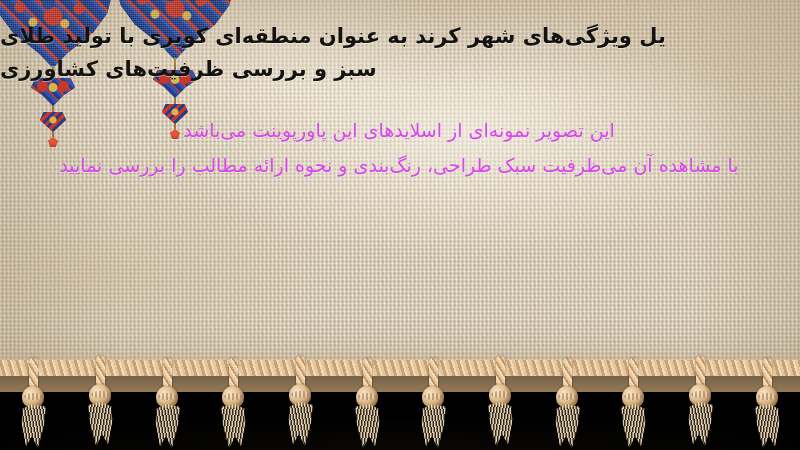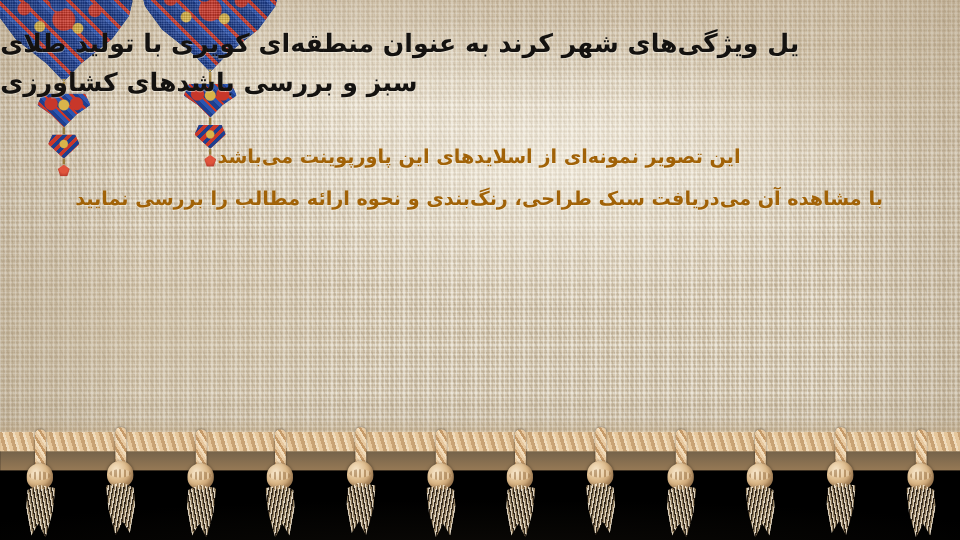--- a/index.html
+++ b/index.html
@@ -198,24 +198,24 @@
   }
   .title-line.l1{margin-right:-18px;}
   .title-line.l2{}
 
   .body-block{
     position:absolute;right:8px;top:113px;width:786px;
     text-align:center;
   }
   .body-line{
     display:block;
-    font-size:16px;
-    font-weight:700;
+    font-size:19px;
+    font-weight:400;
     line-height:35px;
-    color:#a16207;
+    color:#d946ef;
     white-space:nowrap;
     letter-spacing:-.2px;
     text-shadow:0 1px 0 rgba(255,250,238,.40);
   }
   .body-line.b1{margin-top:0;}
   .body-line.b2{}
   .body-line.b3{}
 </style>
 </head>
 <body>
@@ -242,26 +242,26 @@
     <div class="stem2"></div>
     <div class="drop2"></div>
     <div class="stem3"></div>
     <div class="drop3"></div>
   </div>
 
   <div class="text-layer">
 
     <div class="title-block">
       <span class="title-line l1">یل ویژگی‌های شهر کرند به عنوان منطقه‌ای کویری با تولید طلای</span>
-      <span class="title-line l2">سبز و بررسی باشد‌های کشاورزی</span>
+      <span class="title-line l2">سبز و بررسی ظرفیت‌های کشاورزی</span>
     </div>
 
     <div class="body-block">
       <span class="body-line b1">این تصویر نمونه‌ای از اسلایدهای این پاورپوینت می‌باشد</span>
-      <span class="body-line b2">با مشاهده آن می‌دریافت سبک طراحی، رنگ‌بندی و نحوه ارائه مطالب را بررسی نمایید</span>
+      <span class="body-line b2">با مشاهده آن می‌ظرفیت سبک طراحی، رنگ‌بندی و نحوه ارائه مطالب را بررسی نمایید</span>
     </div>
 
   </div>
 
   <div class="black-bed"></div>
   <div class="selvedge"></div>
   <div class="rope-band"></div>
   <div class="fringe" id="fringe">
       <div class="tassel" style="left: 18px; bottom: 0px;">
         <div class="cord"></div>

